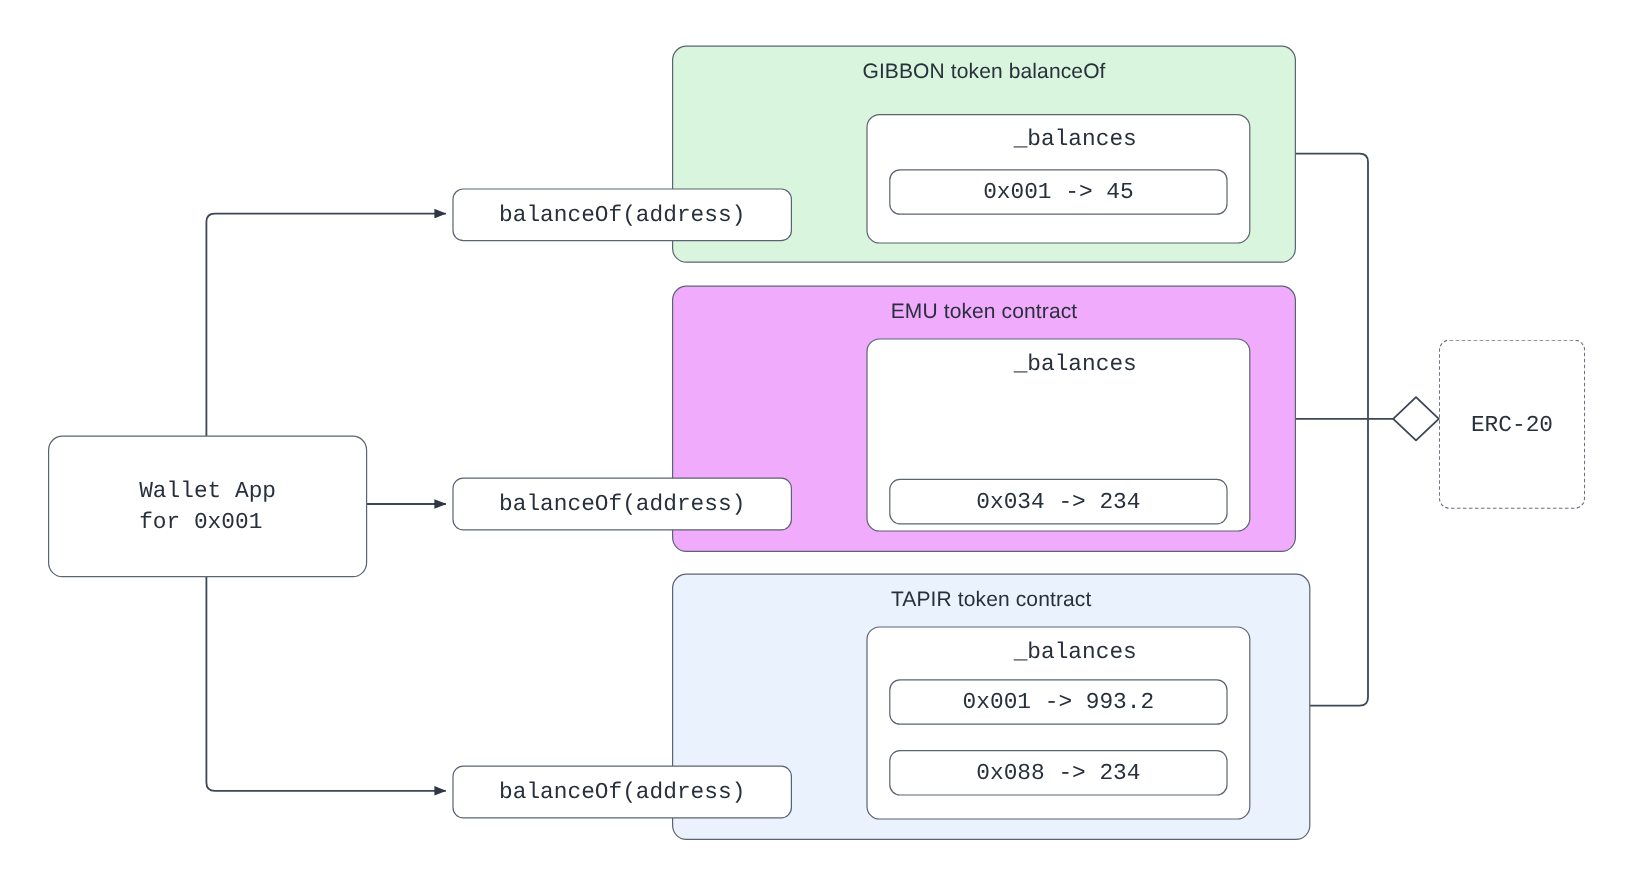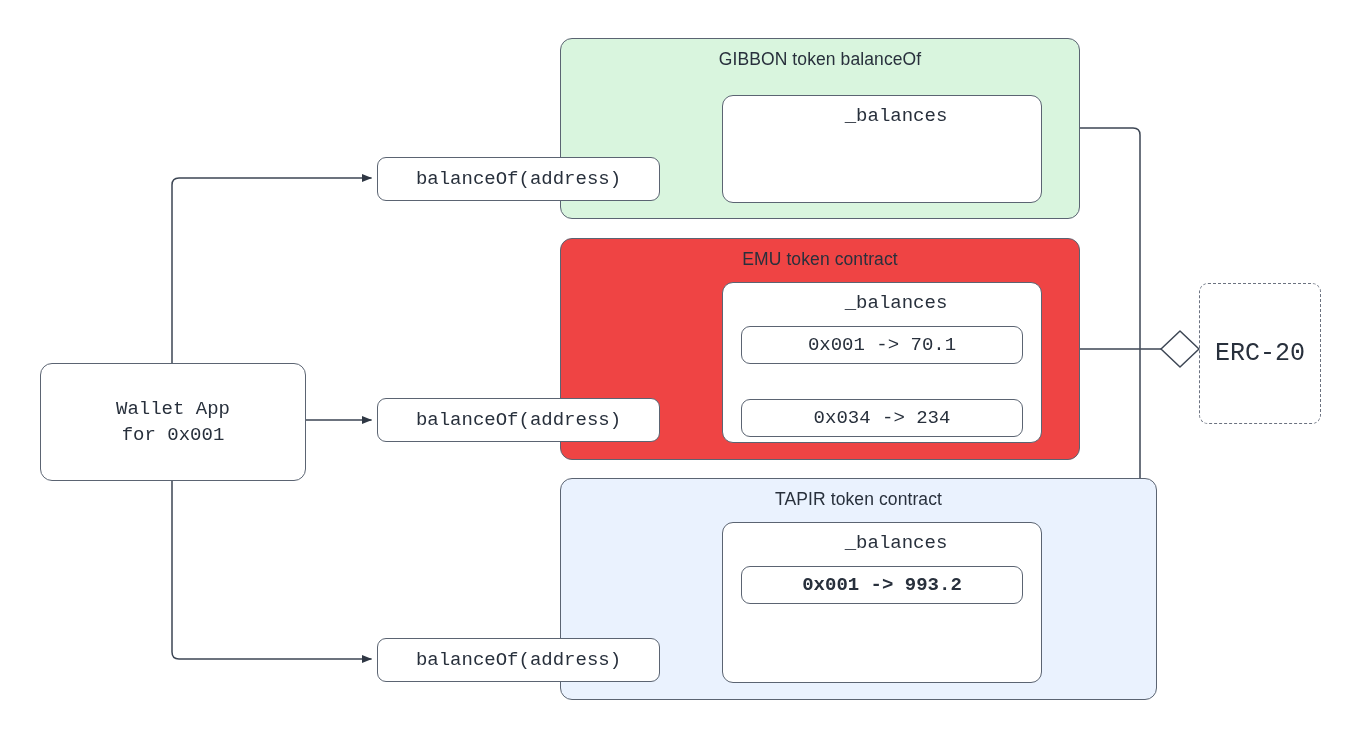--- a/index.html
+++ b/index.html
@@ -103,21 +103,21 @@
     border-radius: 12px;
     display: flex;
     align-items: center;
     justify-content: center;
     z-index: 3;
   }
   #wallet-app .label {
     font-family: "Liberation Mono", monospace;
     font-size: 19px;
     line-height: 26px;
-    text-align: center;
+    text-align: left;
     white-space: pre;
     color: #28303c;
   }
 
   
   .calltag {
     position: absolute;
     width: 283px;
     height: 44px;
     background: #ffffff;
@@ -143,21 +143,21 @@
     border: 1.6px dashed #6b7280;
     border-radius: 9px;
     background: transparent;
     display: flex;
     align-items: center;
     justify-content: center;
     z-index: 2;
   }
   #erc20-node .label {
     font-family: "Liberation Mono", monospace;
-    font-size: 25px;
+    font-size: 19px;
     color: #28303c;
   }
 </style>
 </head>
 <body>
 
 <div id="canvas">
 
   <svg id="wires" viewBox="0 0 1360 741" width="1360" height="741">
     <defs>
@@ -201,39 +201,40 @@
 
   <div class="calltag" style="left:377px; top:638px;">
     <span>balanceOf(address)</span>
   </div>
 
   <div class="node contract" id="gibbon-contract" style="left:560px; top:38px; width:520px; height:181px; background:#d9f5de;">
     <div class="contract-title">GIBBON token balanceOf</div>
 
     <div class="balances" style="left:161px; top:56px; width:320px; height:108px;">
       <div class="balances-title">_balances</div>
+      <div class="entry" style="top:45px;">0x001 -&gt; 45</div>
     </div>
   </div>
 
-  <div class="node contract" id="emu-contract" style="left:560px; top:238px; width:520px; height:222px; background:#ef4444;">
+  <div class="node contract" id="emu-contract" style="left:560px; top:238px; width:520px; height:222px; background:#f0abfc;">
     <div class="contract-title">EMU token contract</div>
 
     <div class="balances" style="left:161px; top:43px; width:320px; height:161px;">
       <div class="balances-title">_balances</div>
-      <div class="entry" style="top:43px;">0x001 -&gt; 70.1</div>
       <div class="entry" style="top:116px;">0x034 -&gt; 234</div>
     </div>
   </div>
 
-  <div class="node contract" id="tapir-contract" style="left:560px; top:478px; width:597px; height:222px; background:#eaf2fe;">
+  <div class="node contract" id="tapir-contract" style="left:560px; top:478px; width:532px; height:222px; background:#eaf2fe;">
     <div class="contract-title">TAPIR token contract</div>
 
     <div class="balances" style="left:161px; top:43px; width:320px; height:161px;">
       <div class="balances-title">_balances</div>
-      <div class="entry" style="top:43px;font-weight:bold;">0x001 -&gt; 993.2</div>
+      <div class="entry" style="top:43px;">0x001 -&gt; 993.2</div>
+      <div class="entry" style="top:102px;">0x088 -&gt; 234</div>
     </div>
   </div>
 
   <div class="node" id="erc20-node">
     <div class="label">ERC-20</div>
   </div>
 
 </div>
 
 </body></html>

